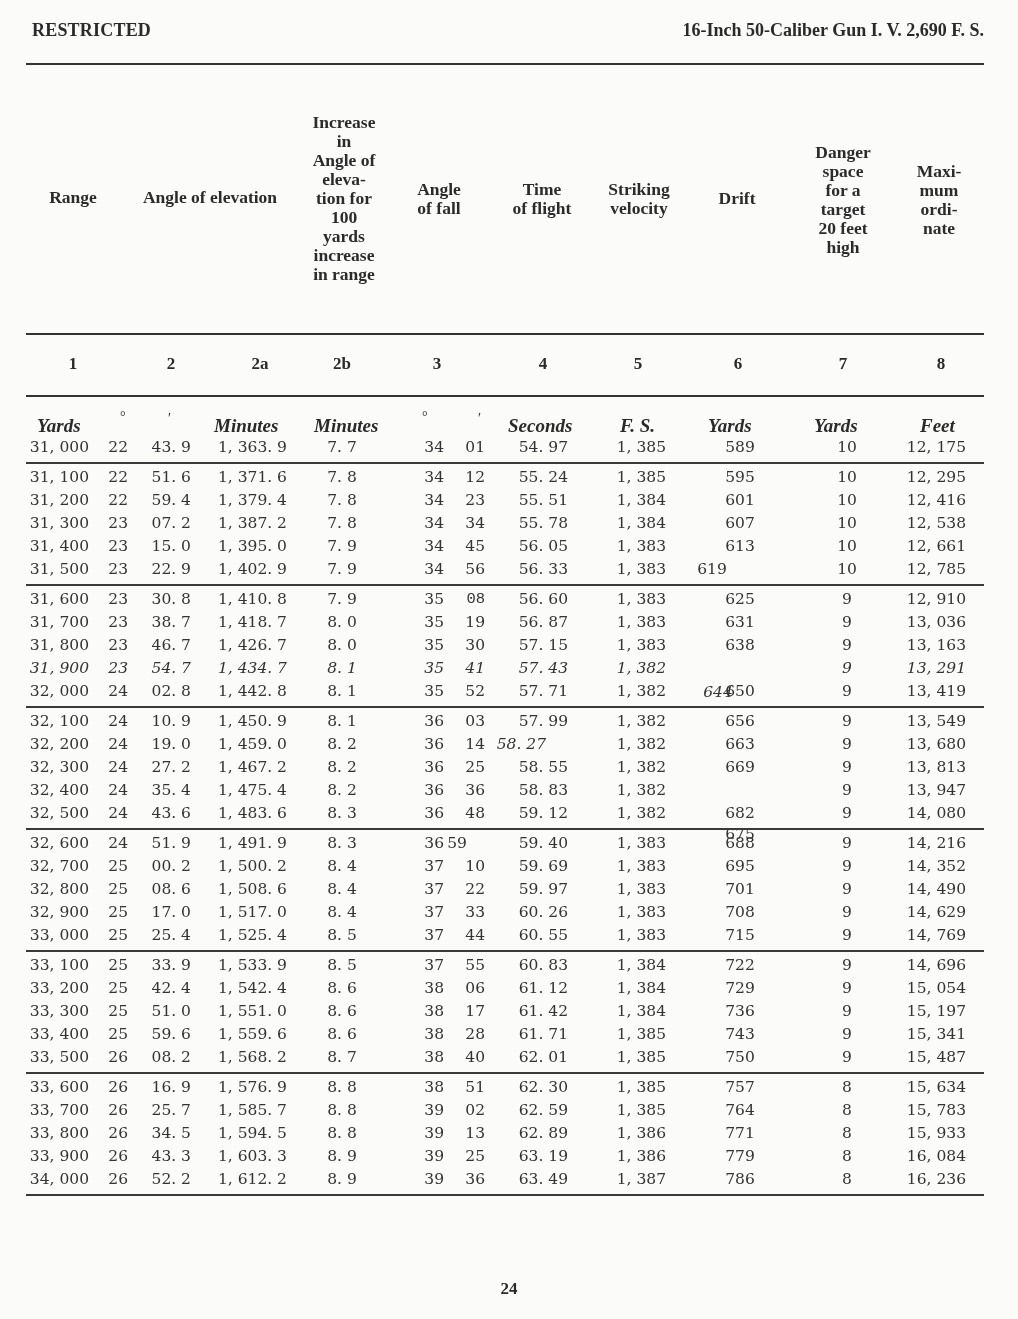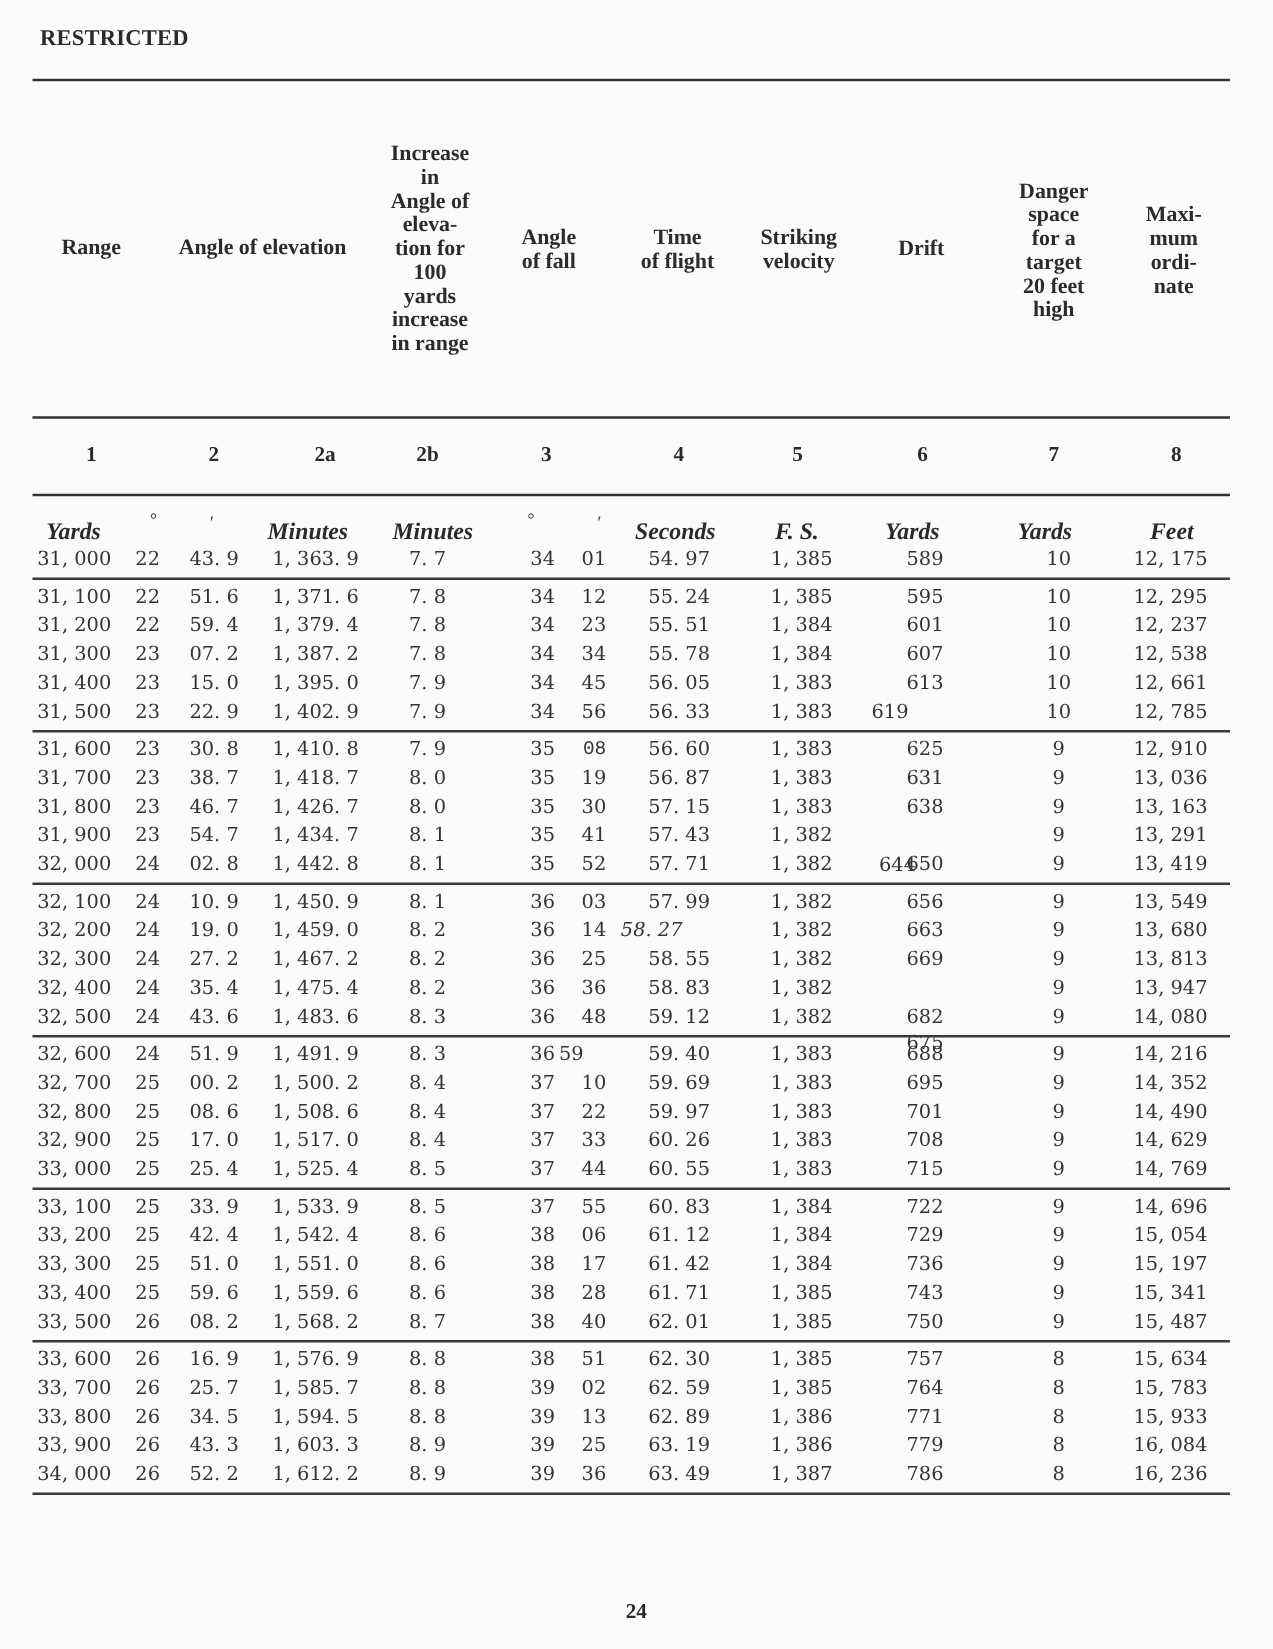--- a/index.html
+++ b/index.html
@@ -23,20 +23,21 @@
   .r { text-align: right; }
   .c { text-align: center; }
   .grp-rule { position: absolute; left: 26px; width: 958px; height: 2px; background: #3a3a3a; }
   .page-num { position: absolute; top: 1279px; left: 0; width: 1018px; text-align: center; font-family: "Liberation Serif", serif; font-weight: bold; font-size: 17px; }
 </style>
 </head>
 <body>
 
 <div class="page-header">
   <div class="hdr-left">RESTRICTED</div>
+  <div class="hdr-right">16-Inch 50-Caliber Gun I. V. 2,690 F. S.</div>
 </div>
 <div class="rule" style="top:63px;"></div>
 
 <div>
   <div class="colhead" style="left:36px; width:74px; top:188px;">Range</div>
   <div class="colhead" style="left:126px; width:168px; top:188px;">Angle of elevation</div>
 
   <div class="colhead" style="left:296px; width:96px; top:113px;">
     <div>Increase</div>
     <div>in</div>
@@ -144,21 +145,21 @@
       <span class="cell r" style="width: 30px; left: 98px;">22</span>
       <span class="cell r" style="width: 50px; left: 141px;">59. 4</span>
       <span class="cell r" style="width: 90px; left: 197px;">1, 379. 4</span>
       <span class="cell c" style="width: 50px; left: 317px;">7. 8</span>
       <span class="cell r" style="width: 30px; left: 414px;">34</span>
       <span class="cell r" style="width: 30px; left: 455px;">23</span>
       <span class="cell r" style="width: 70px; left: 498px;">55. 51</span>
       <span class="cell r" style="width: 70px; left: 596px;">1, 384</span>
       <span class="cell c" style="width: 60px; left: 710px;">601</span>
       <span class="cell c" style="width: 40px; left: 827px;">10</span>
-      <span class="cell r" style="width: 80px; left: 886px;">12, 237</span>
+      <span class="cell r" style="width: 80px; left: 886px;">12, 416</span>
     </div>
     <div class="row" style="top: 76px;">
       <span class="cell r" style="width: 80px; left: 9px;">31, 300</span>
       <span class="cell r" style="width: 30px; left: 98px;">23</span>
       <span class="cell r" style="width: 50px; left: 141px;">07. 2</span>
       <span class="cell r" style="width: 90px; left: 197px;">1, 387. 2</span>
       <span class="cell c" style="width: 50px; left: 317px;">7. 8</span>
       <span class="cell r" style="width: 30px; left: 414px;">34</span>
       <span class="cell r" style="width: 30px; left: 455px;">34</span>
       <span class="cell r" style="width: 70px; left: 498px;">55. 78</span>
@@ -230,21 +231,21 @@
       <span class="cell r" style="width: 90px; left: 197px;">1, 426. 7</span>
       <span class="cell c" style="width: 50px; left: 317px;">8. 0</span>
       <span class="cell r" style="width: 30px; left: 414px;">35</span>
       <span class="cell r" style="width: 30px; left: 455px;">30</span>
       <span class="cell r" style="width: 70px; left: 498px;">57. 15</span>
       <span class="cell r" style="width: 70px; left: 596px;">1, 383</span>
       <span class="cell c" style="width: 60px; left: 710px;">638</span>
       <span class="cell c" style="width: 40px; left: 827px;">9</span>
       <span class="cell r" style="width: 80px; left: 886px;">13, 163</span>
     </div>
-    <div class="row" style="top: 221px;">
+    <div class="row" style="top: 221px; font-style: italic;">
       <span class="cell r" style="width: 80px; left: 9px;">31, 900</span>
       <span class="cell r" style="width: 30px; left: 98px;">23</span>
       <span class="cell r" style="width: 50px; left: 141px;">54. 7</span>
       <span class="cell r" style="width: 90px; left: 197px;">1, 434. 7</span>
       <span class="cell c" style="width: 50px; left: 317px;">8. 1</span>
       <span class="cell r" style="width: 30px; left: 414px;">35</span>
       <span class="cell r" style="width: 30px; left: 455px;">41</span>
       <span class="cell r" style="width: 70px; left: 498px;">57. 43</span>
       <span class="cell r" style="width: 70px; left: 596px;">1, 382</span>
       <span class="cell c" style="width: 60px; left: 688px; margin-top: 24px;">644</span>

